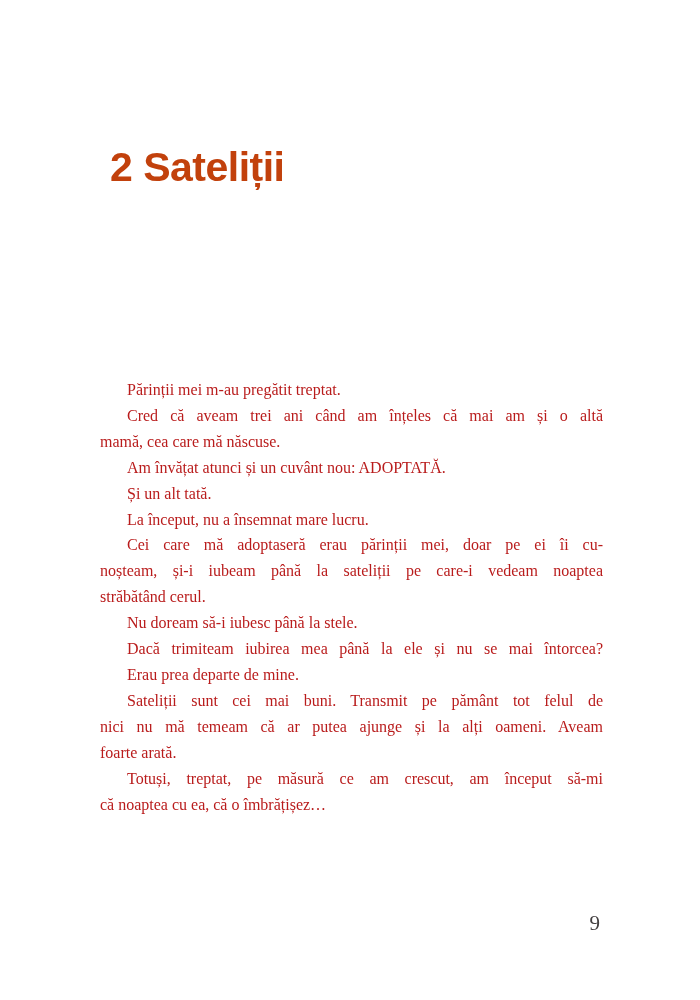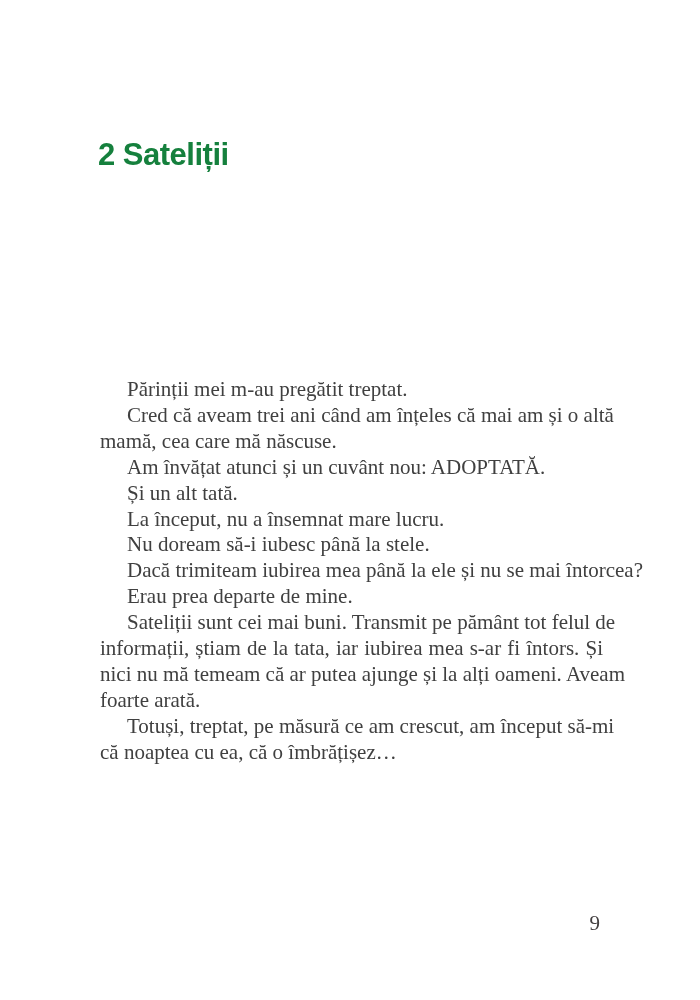--- a/index.html
+++ b/index.html
@@ -12,35 +12,35 @@
     width: 700px;
     height: 1000px;
     background: #ffffff;
     overflow: hidden;
     font-family: "Liberation Serif", serif;
   }
   .chapter-heading {
     position: absolute;
     left: 98px;
     top: 136px;
-    margin: 0;
+    margin: 12px;
     font-family: "Liberation Sans", sans-serif;
     font-weight: 700;
-    font-size: 31px;
+    font-size: 41px;
     letter-spacing: -0.5px;
-    color: #15803d;
+    color: #c2410c;
     line-height: 38px;
   }
   .body-text {
     position: absolute;
     left: 100px;
     top: 377px;
     width: 503px;
-    color: #404040;
-    font-size: 21px;
+    color: #b91c1c;
+    font-size: 16px;
     line-height: 25.9px;
   }
   .para {
     margin: 0;
     padding: 0;
   }
   .line {
     white-space: nowrap;
     text-align: left;
   }
@@ -84,36 +84,40 @@
     </p>
 
     <p class="para">
       <span class="line indent" style="display: block;">Și un alt tată.</span>
     </p>
 
     <p class="para">
       <span class="line indent" style="display: block;">La început, nu a însemnat mare lucru.</span>
     </p>
 
+    <p class="para">
+      <span class="line indent just" style="display: block;">Cei care mă adoptaseră erau părinții mei, doar pe ei îi cu-</span>
+      <span class="line just" style="display: block;">noșteam, și-i iubeam până la sateliții pe care-i vedeam noaptea</span>
+      <span class="line" style="display: block;">străbătând cerul.</span>
+    </p>
 
     <p class="para">
       <span class="line indent" style="display: block;">Nu doream să-i iubesc până la stele.</span>
     </p>
 
     <p class="para">
       <span class="line indent just" style="display: block;">Dacă trimiteam iubirea mea până la ele și nu se mai întorcea?</span>
     </p>
 
     <p class="para">
       <span class="line indent" style="display: block;">Erau prea departe de mine.</span>
     </p>
 
     <p class="para">
       <span class="line indent just" style="display: block;">Sateliții sunt cei mai buni. Transmit pe pământ tot felul de</span>
-      <span class="line just" style="display: block;">informații, știam de la tata, iar iubirea mea s-ar fi întors. Și</span>
       <span class="line just" style="display: block;">nici nu mă temeam că ar putea ajunge și la alți oameni. Aveam</span>
       <span class="line" style="display: block;">foarte arată.</span>
     </p>
 
     <p class="para">
       <span class="line indent just" style="display: block;">Totuși, treptat, pe măsură ce am crescut, am început să-mi</span>
       <span class="line" style="display: block;">că noaptea cu ea, că o îmbrățișez…</span>
     </p>
 
   </div>

